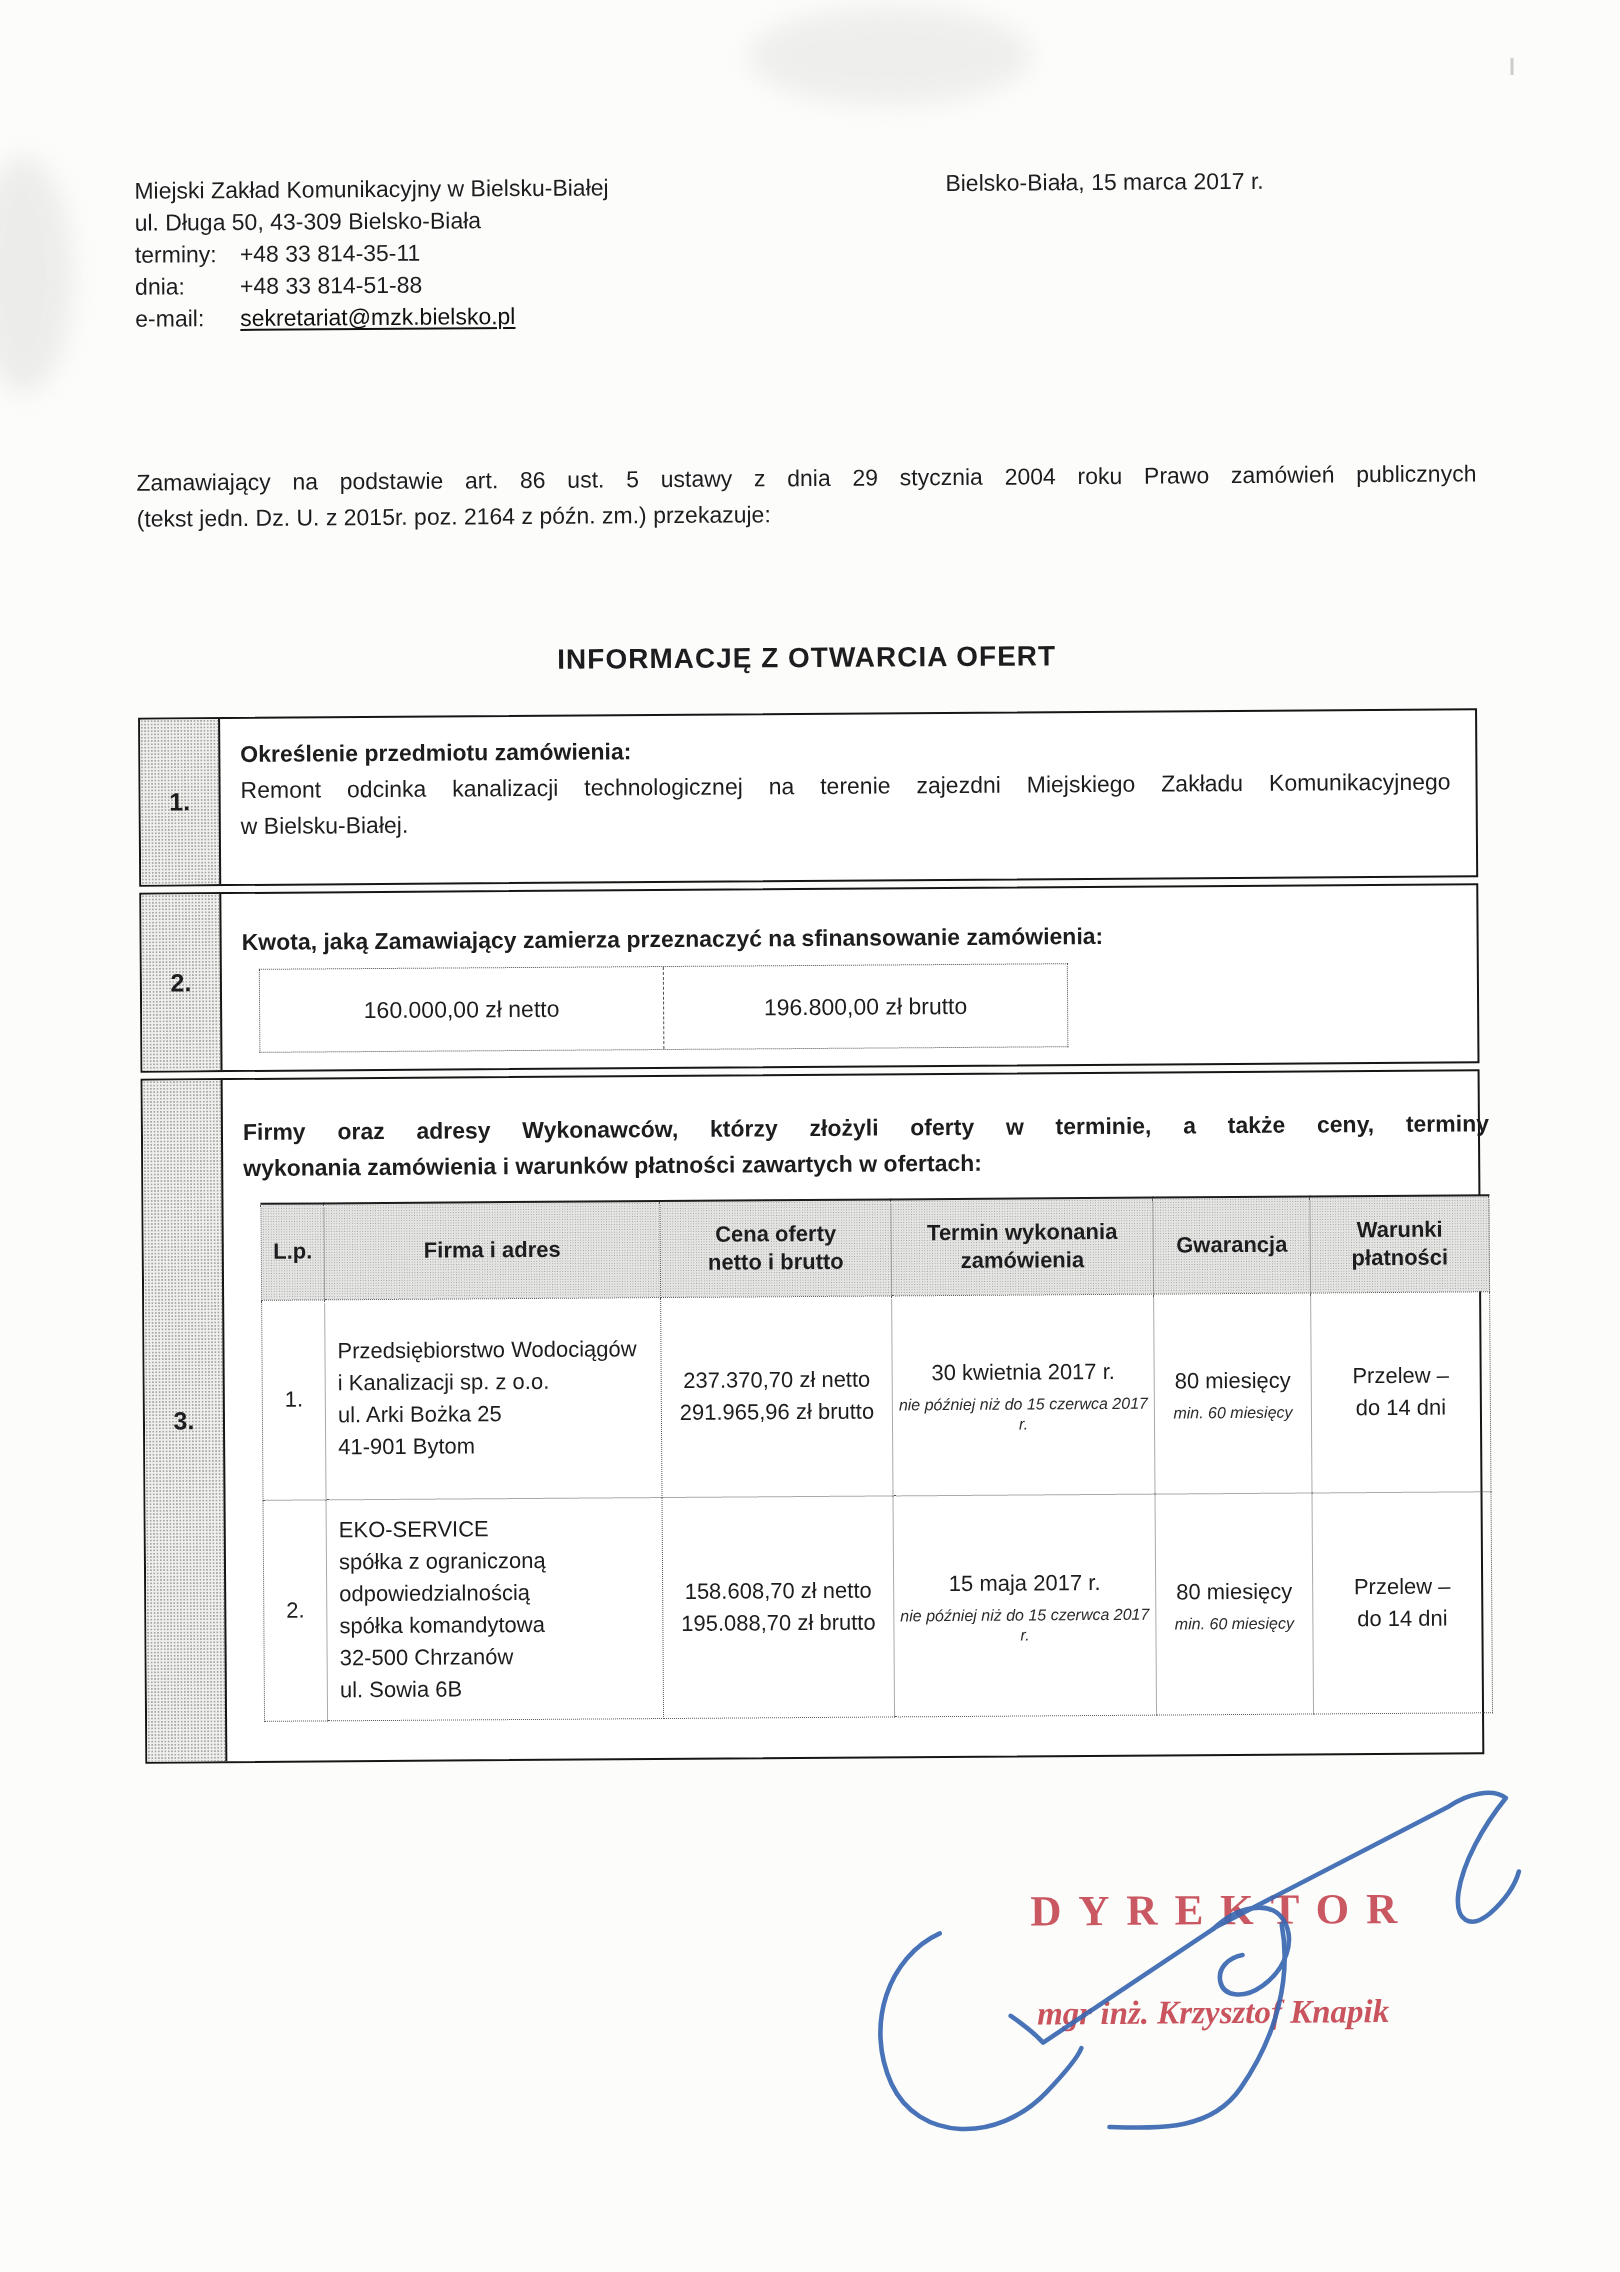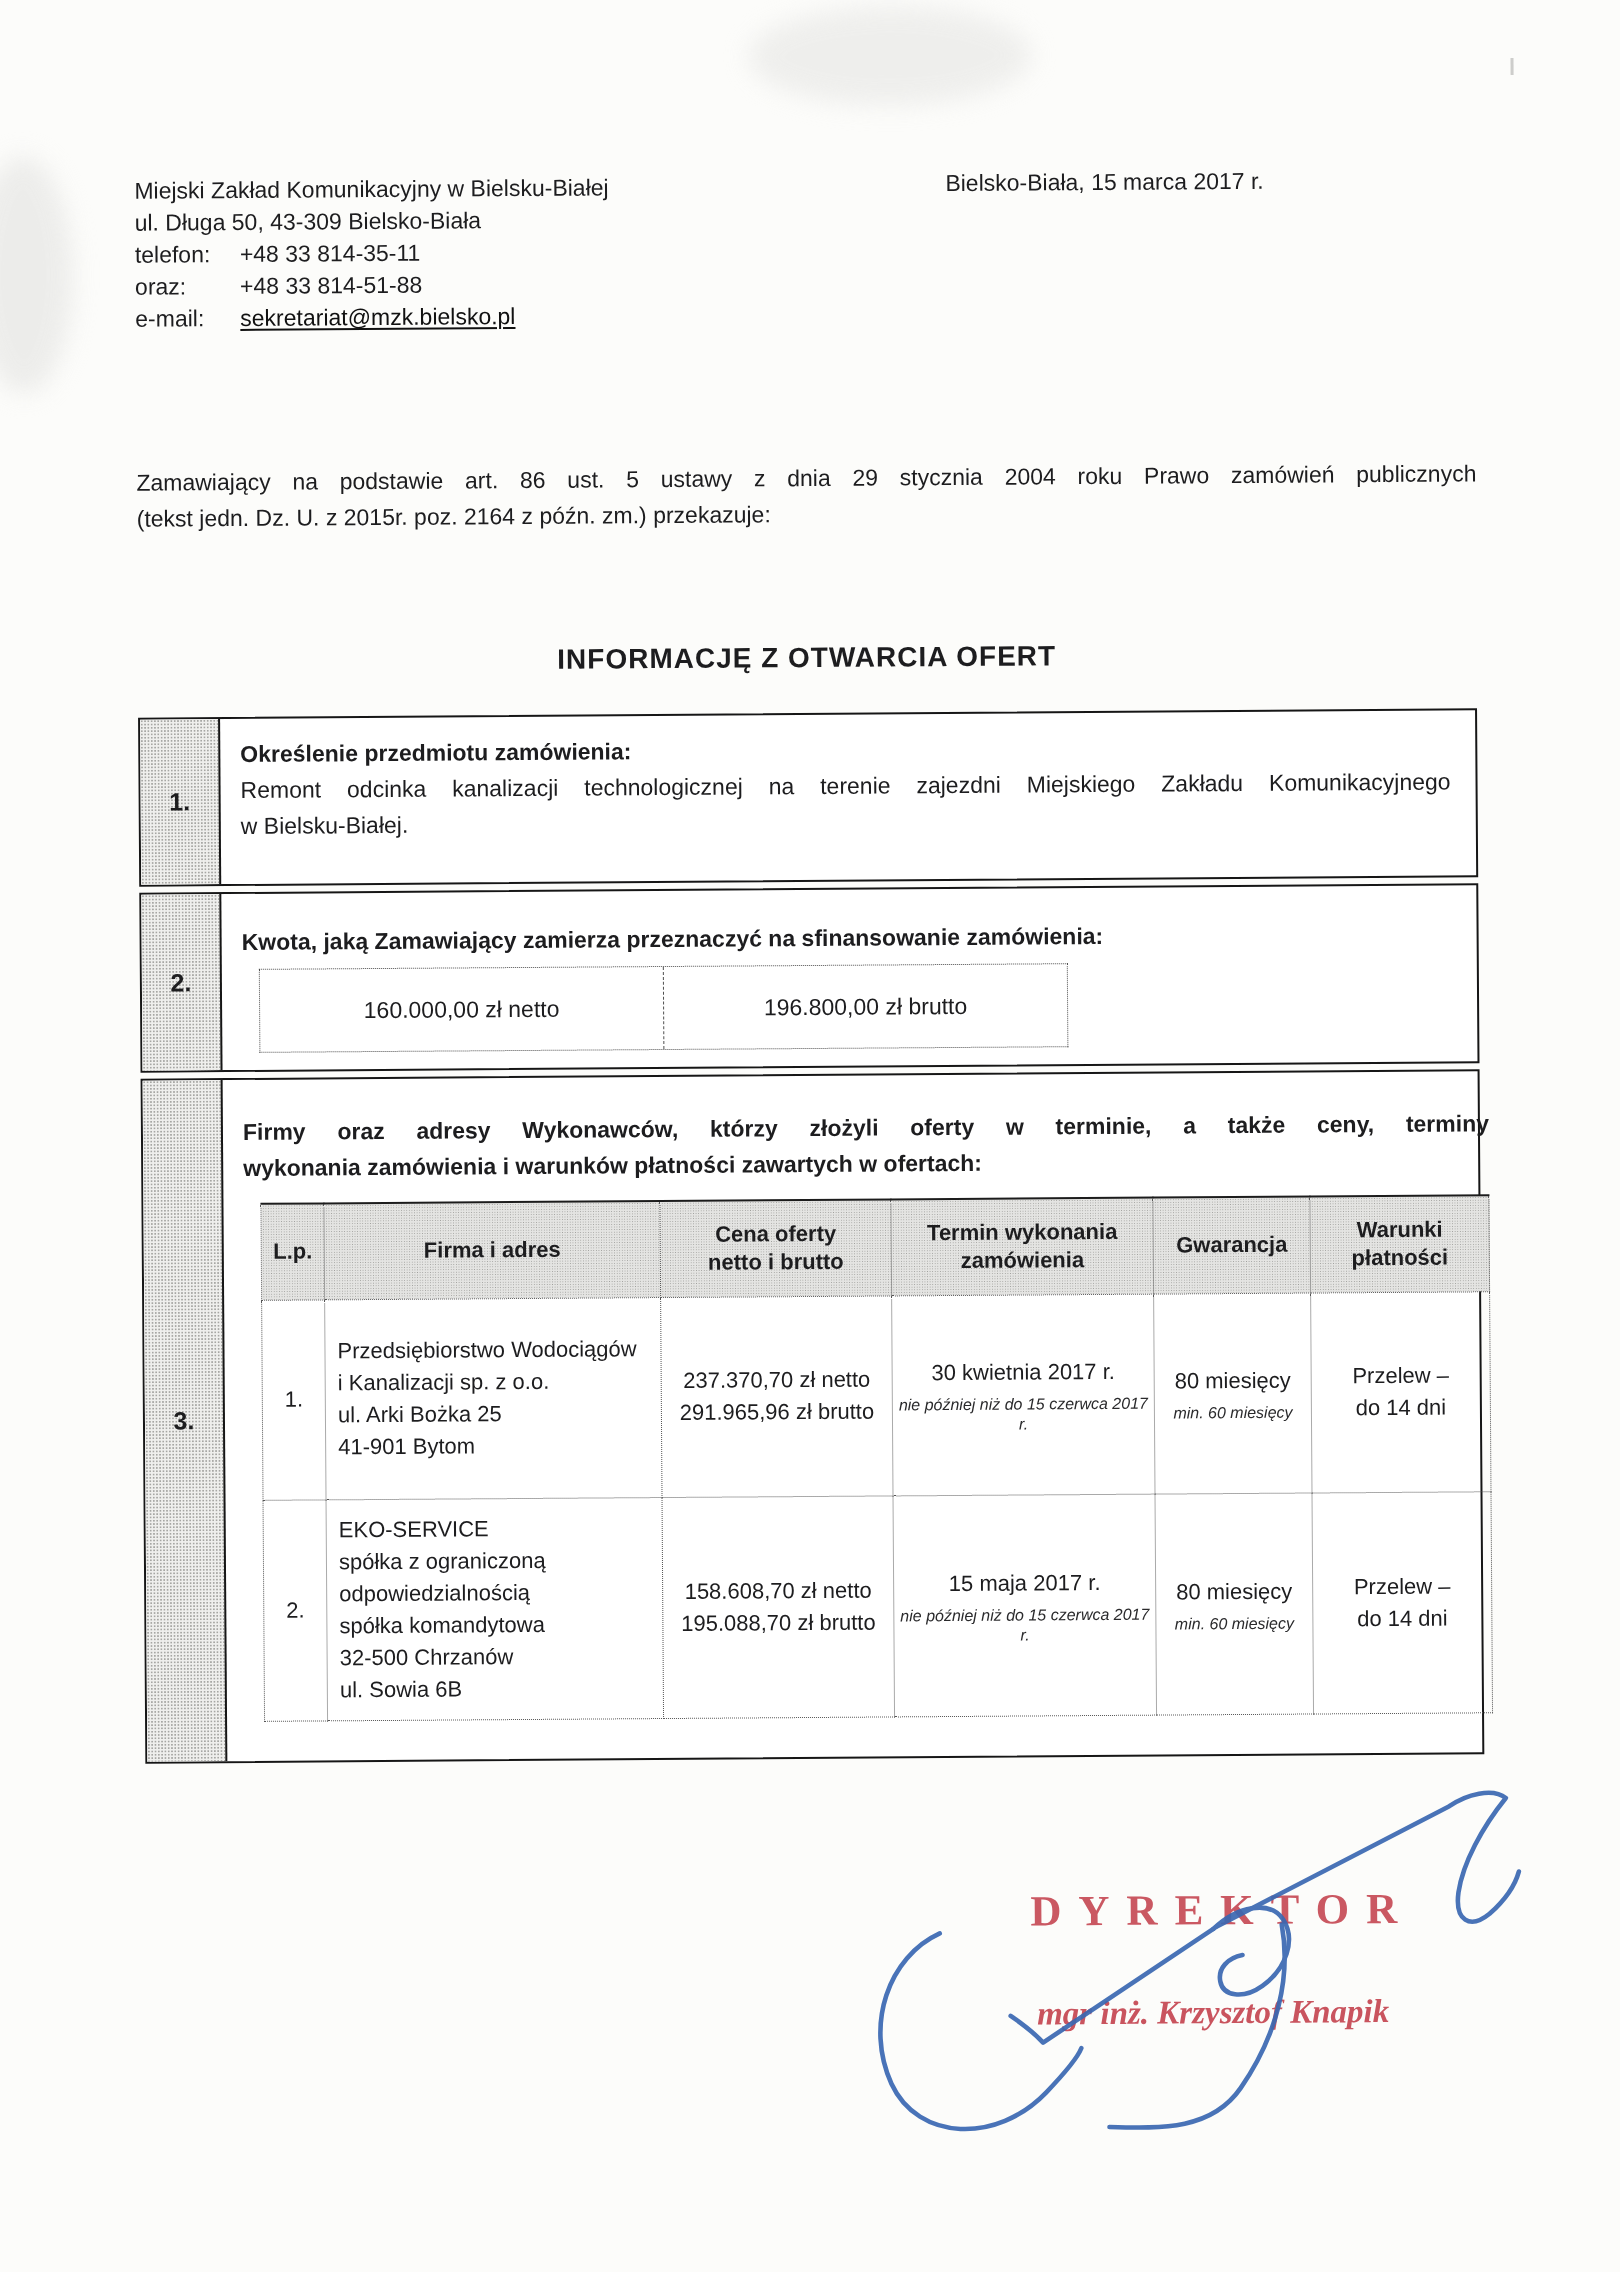--- a/index.html
+++ b/index.html
@@ -104,25 +104,25 @@
 <div class="scan">
 
   <div class="blob b1"></div>
   <div class="blob b2"></div>
   <div class="tick"></div>
 
   <div class="letterhead">
     <div>Miejski Zakład Komunikacyjny w Bielsku-Białej</div>
     <div>ul. Długa 50, 43-309 Bielsko-Biała</div>
     <div class="contact-row">
-      <span class="contact-label">telefon:</span>
+      <span class="contact-label">terminy:</span>
       <span>+48 33 814-35-11</span>
     </div>
     <div class="contact-row">
-      <span class="contact-label">oraz:</span>
+      <span class="contact-label">dnia:</span>
       <span>+48 33 814-51-88</span>
     </div>
     <div class="contact-row email">
       <span class="contact-label">e-mail:</span>
       <span class="email-value">sekretariat@mzk.bielsko.pl</span>
     </div>
   </div>
 
   <div class="date">Bielsko-Biała, 15 marca 2017 r.</div>
 

